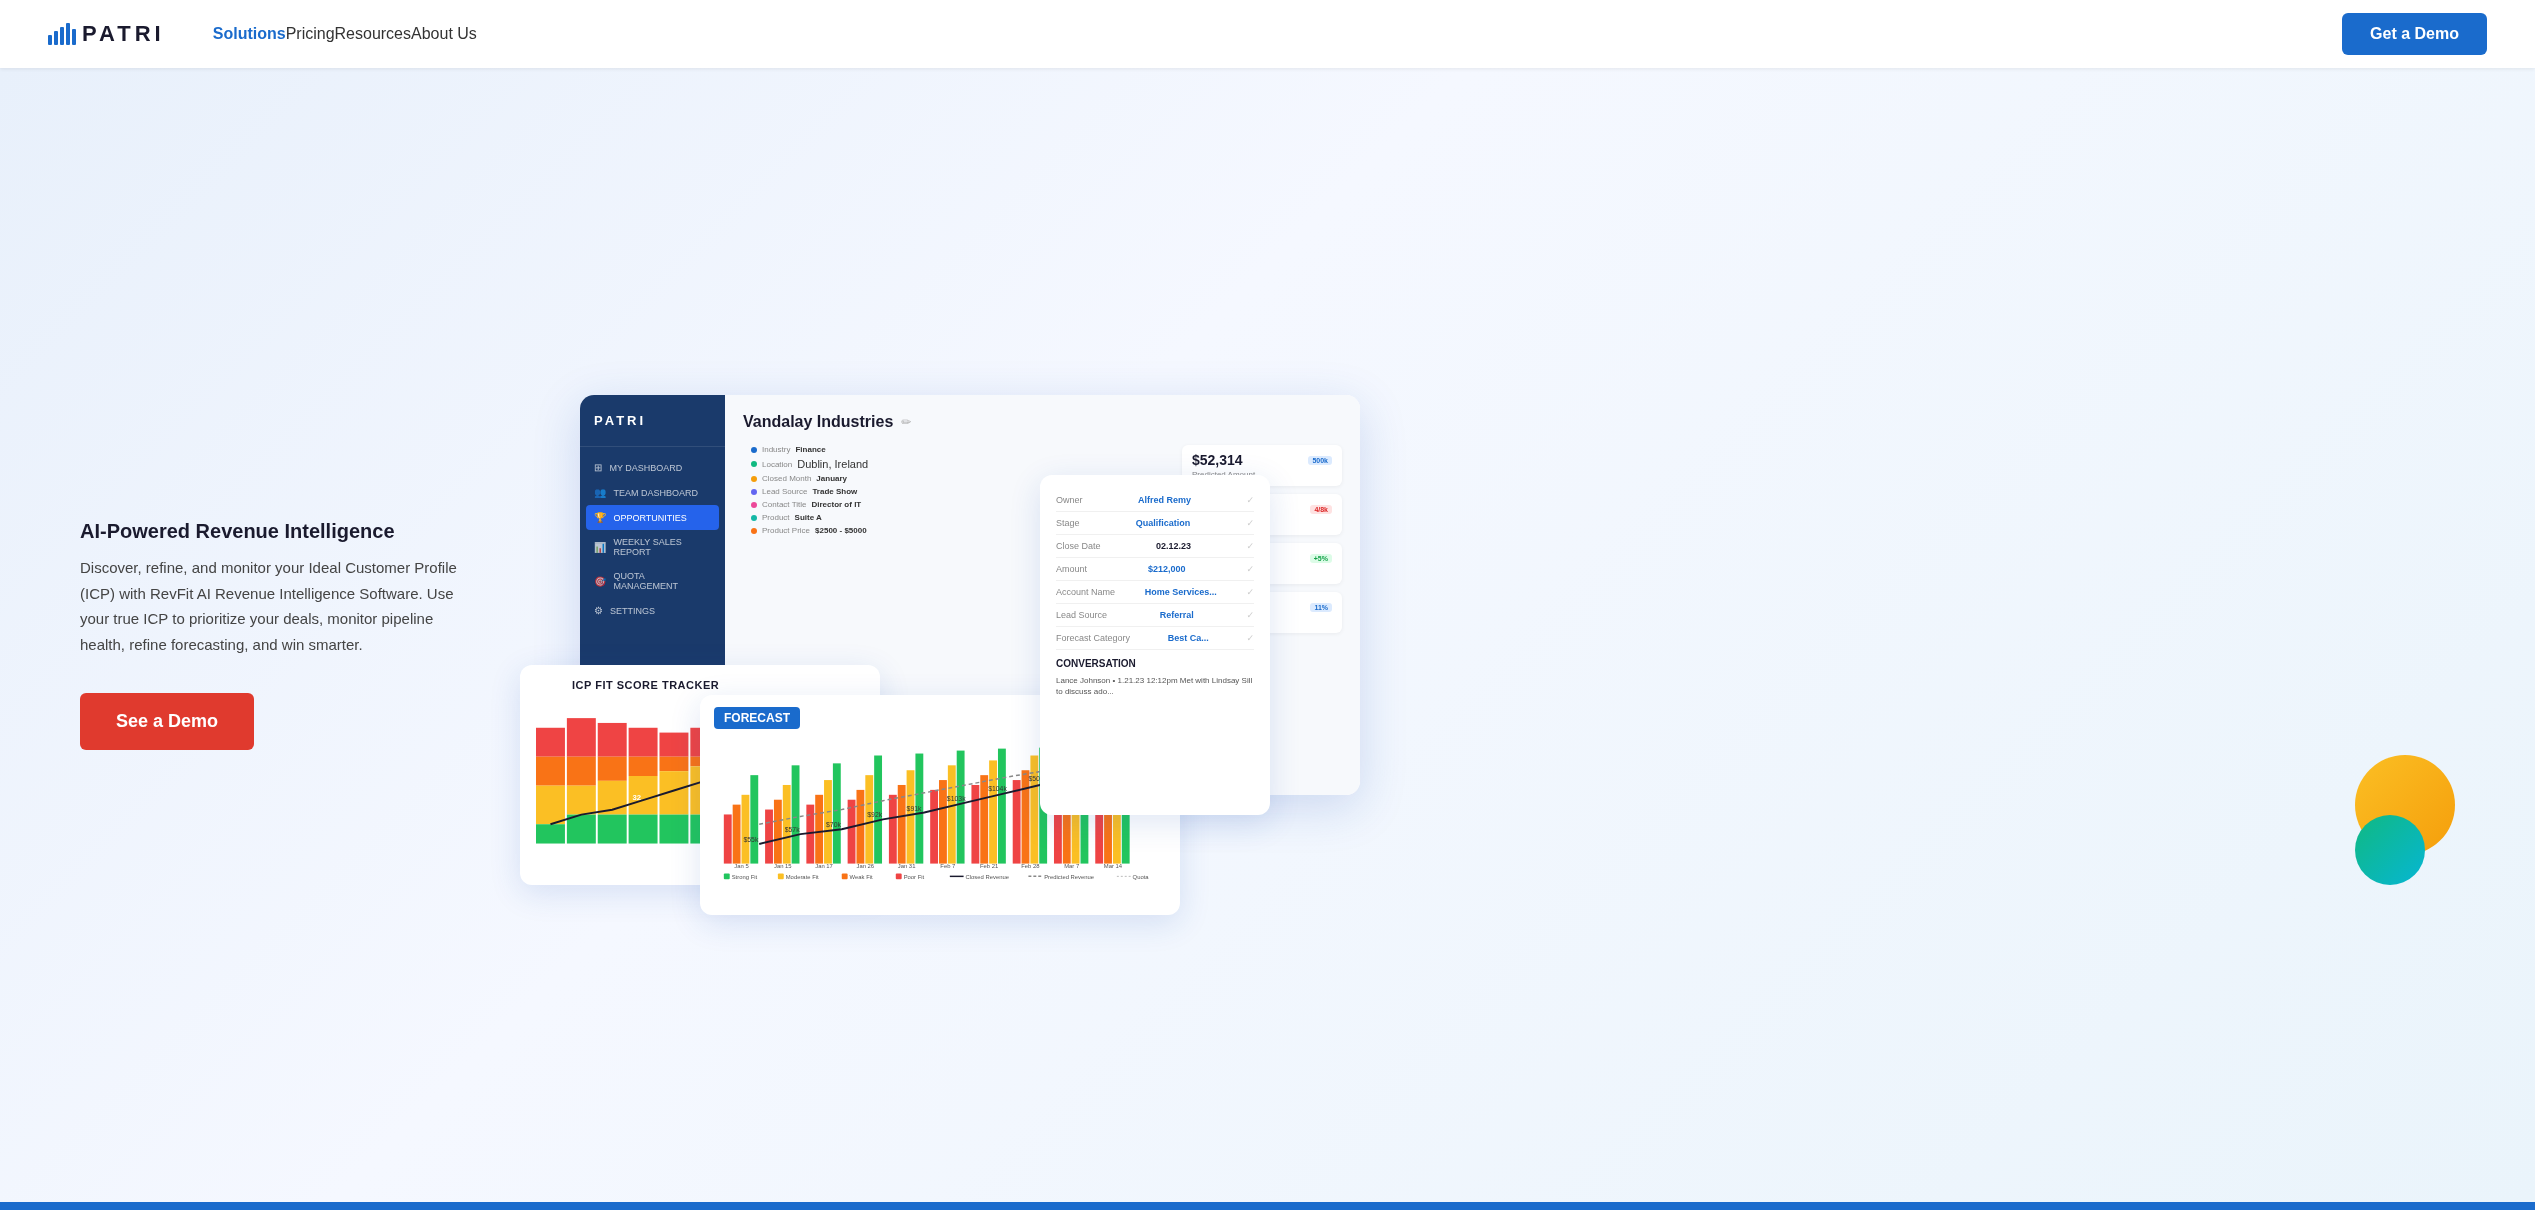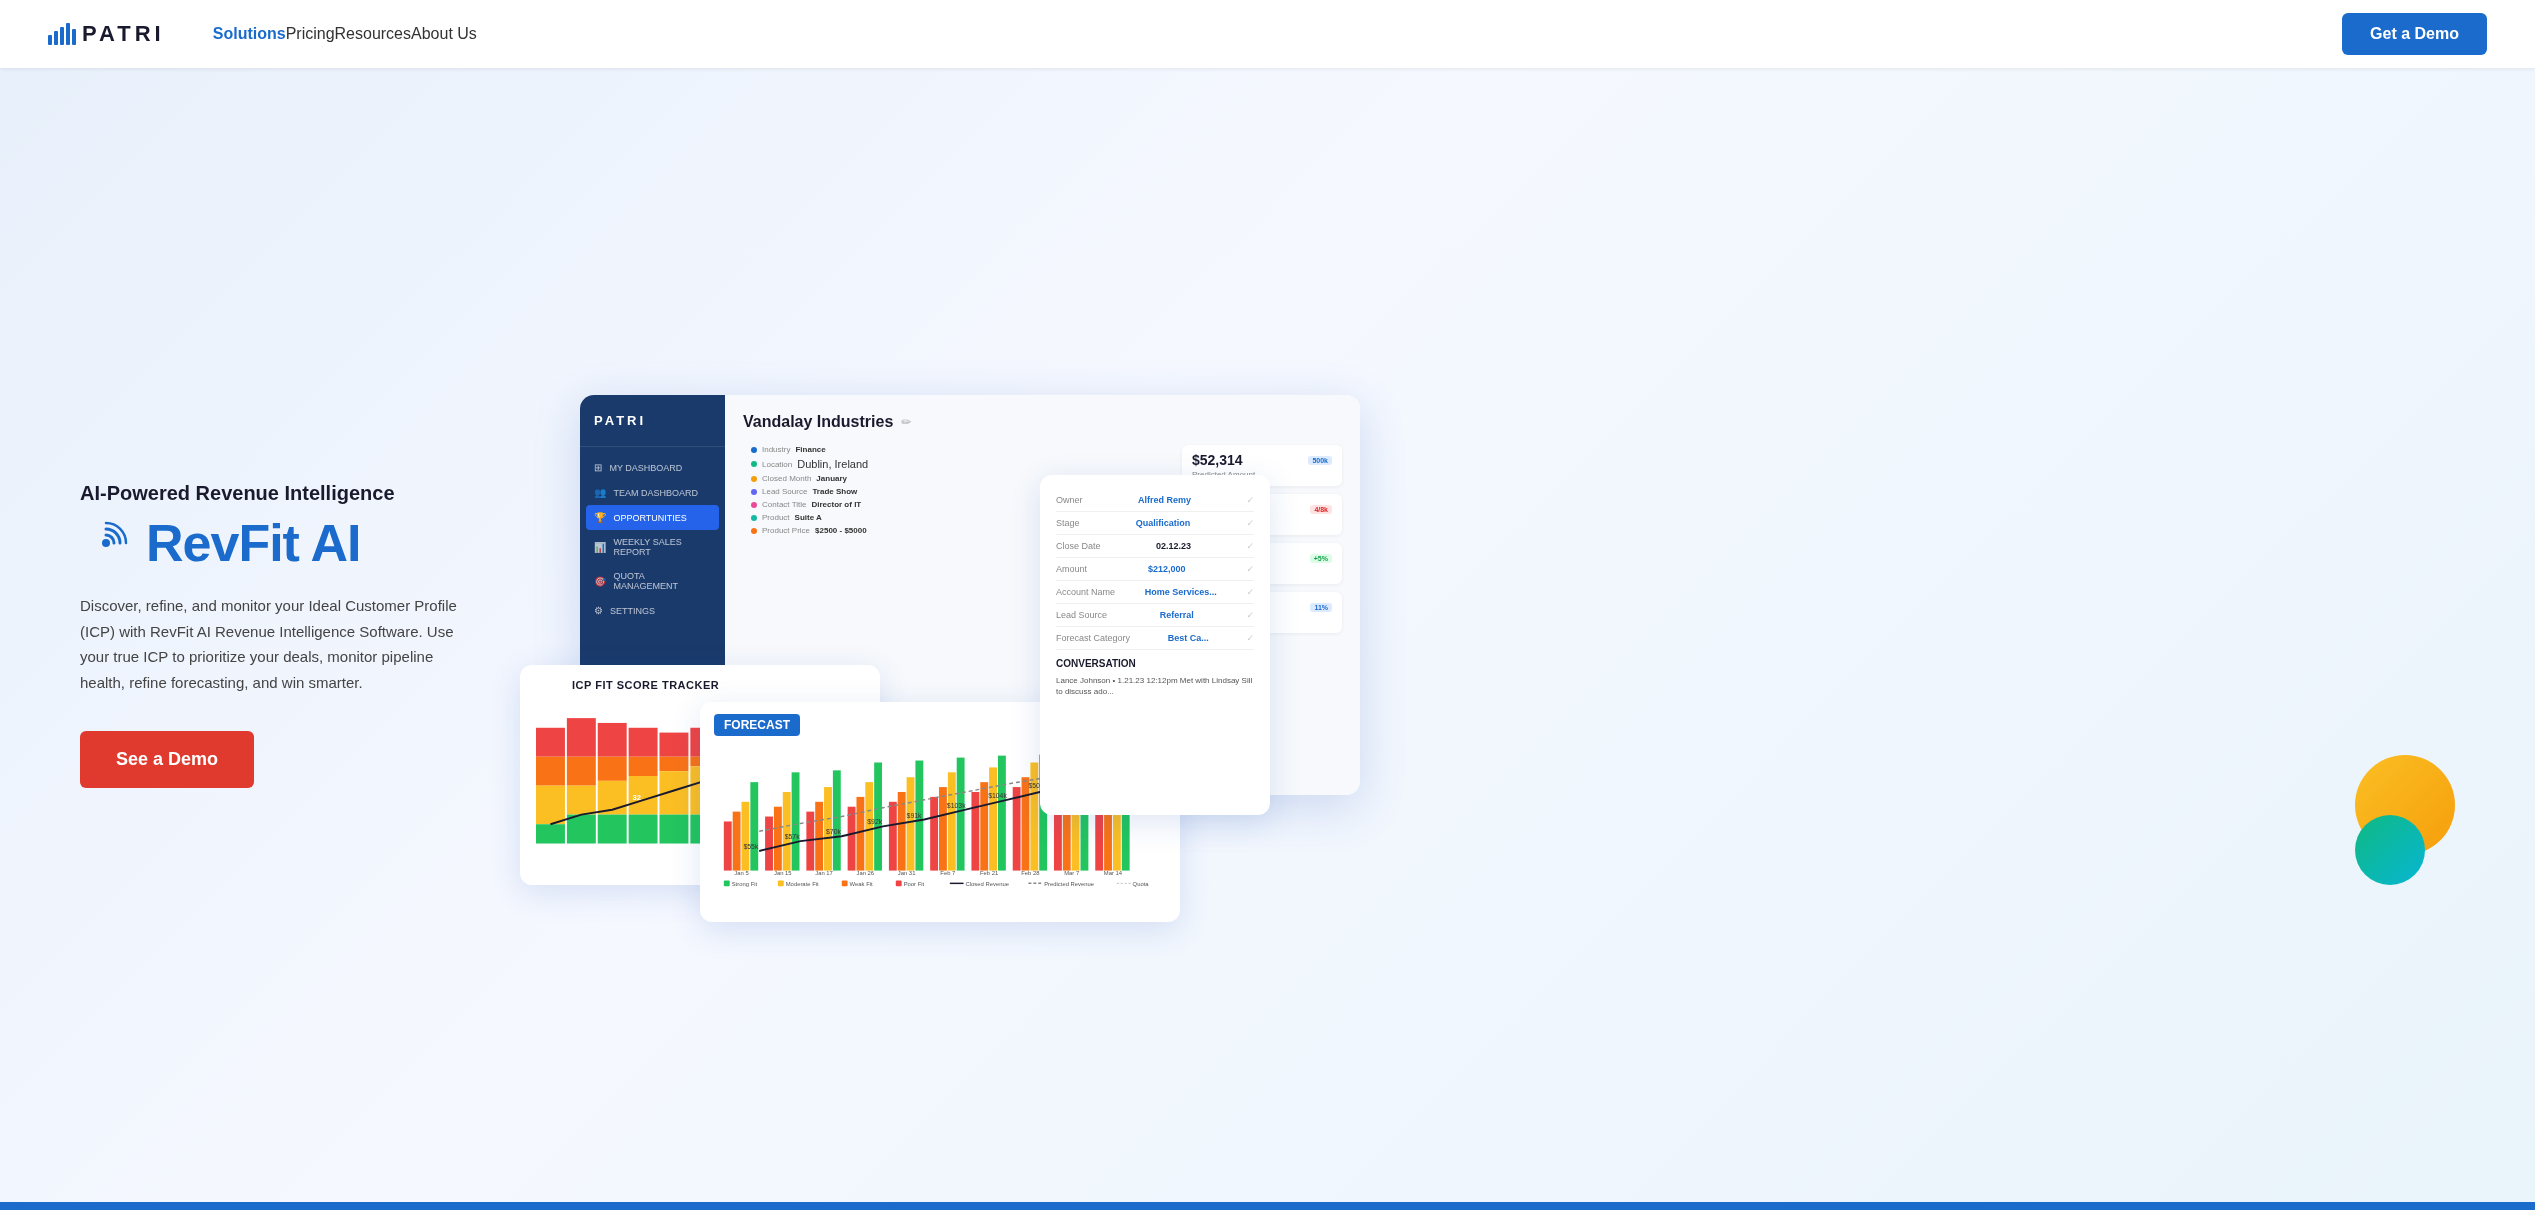--- a/index.html
+++ b/index.html
@@ -273,21 +273,21 @@
     .tracker-chart { width: 100%; height: 150px; }
 
     
     .forecast-card {
       background: #fff;
       border-radius: 12px;
       box-shadow: 0 8px 32px rgba(30,80,180,0.14);
       width: 480px;
       height: 220px;
       position: absolute;
-      top: 327px;
+      top: 320px;
       left: 200px;
       padding: 12px 14px;
       overflow: hidden;
     }
     .forecast-header {
       display: flex;
       align-items: center;
       justify-content: space-between;
       margin-bottom: 8px;
     }
@@ -380,31 +380,20 @@
     <a class="nav-link">Pricing</a>
     <a class="nav-link">Resources</a>
     <a class="nav-link">About Us</a>
   </div>
   <button class="nav-cta">Get a Demo</button>
 </nav>
 
 <section class="hero">
   <div class="hero-left">
     <div class="hero-subtitle">AI-Powered Revenue Intelligence</div>
-    <div class="hero-brand">
-
-      <svg class="brand-icon" viewBox="0 0 52 52" fill="none">
-        <circle cx="26" cy="26" r="4" fill="#1a6bcc"></circle>
-        <path d="M26 18 A8 8 0 0 1 34 26" stroke="#1a6bcc" stroke-width="3" fill="none" stroke-linecap="round"></path>
-        <path d="M26 12 A14 14 0 0 1 40 26" stroke="#1a6bcc" stroke-width="3" fill="none" stroke-linecap="round"></path>
-        <path d="M26 6 A20 20 0 0 1 46 26" stroke="#1a6bcc" stroke-width="2.5" fill="none" stroke-linecap="round"></path>
-        <path d="M26 18 A8 8 0 1 0 26 18" stroke="#e0eeff" stroke-width="2" fill="none"></path>
-      </svg>
-      <span class="brand-name">RevFit AI</span>
-    </div>
     <p class="hero-desc">Discover, refine, and monitor your Ideal Customer Profile (ICP) with RevFit AI Revenue Intelligence Software. Use your true ICP to prioritize your deals, monitor pipeline health, refine forecasting, and win smarter.</p>
     <button class="hero-cta">See a Demo</button>
   </div>
 
   <div class="hero-right">
 
     <div class="dashboard-main">
       <div class="dash-sidebar">
         <div class="dash-logo">PATRI</div>
         <div class="dash-menu-item">

